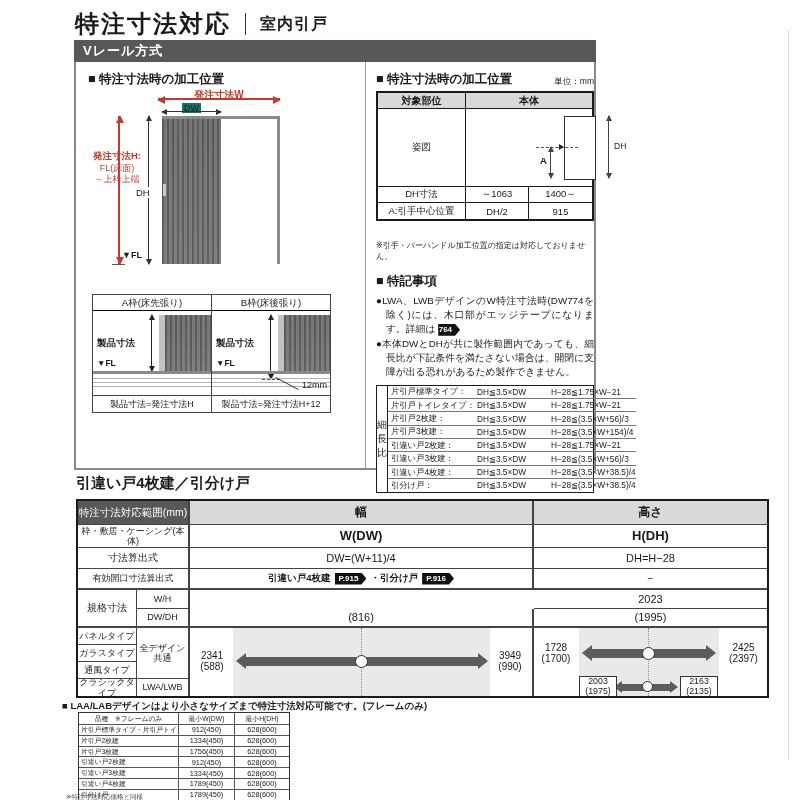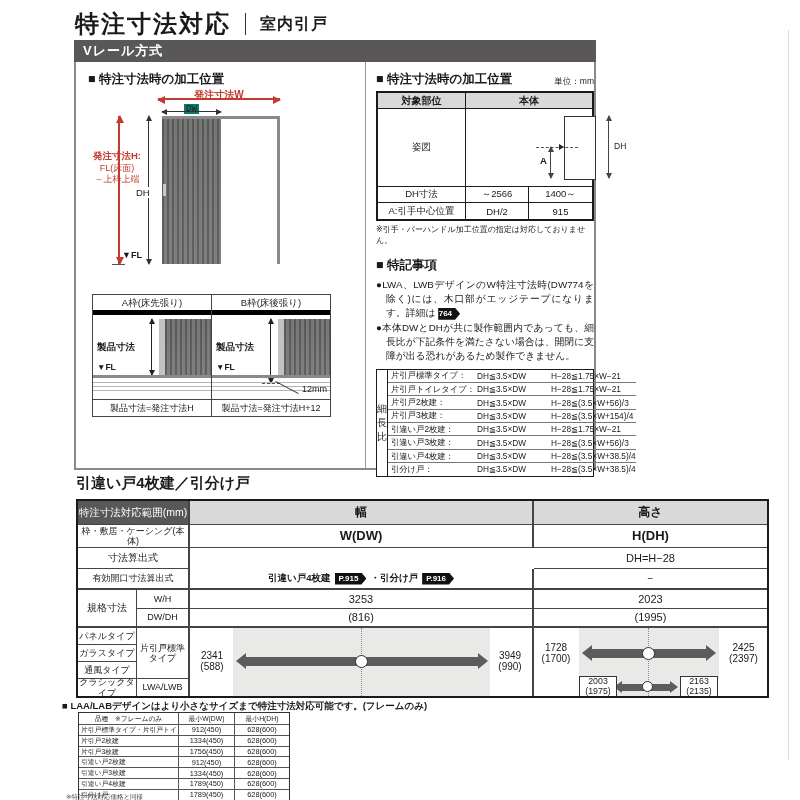--- a/index.html
+++ b/index.html
@@ -36,50 +36,50 @@
   .dv.bh::before{left:-4px;border-left-width:4px;border-right-width:4px;border-bottom-width:8px;}
   .dv.bh::after{left:-4px;border-left-width:4px;border-right-width:4px;border-top-width:8px;}
   .dh0.bh::before{top:-4px;border-top-width:4px;border-bottom-width:4px;border-right-width:8px;}
   .dh0.bh::after{top:-4px;border-top-width:4px;border-bottom-width:4px;border-left-width:8px;}
   
   .orderfig{position:absolute;left:12px;top:30px;width:264px;height:200px;font-size:9px;}
   .door{background:repeating-linear-gradient(90deg,rgba(0,0,0,.20) 0 2px,rgba(255,255,255,.06) 2px 5px),linear-gradient(#6e6e6e,#787878);}
   .framebar{position:absolute;background:#8a8a8a;}
   .lblW{position:absolute;left:70px;top:-4px;width:122px;text-align:center;color:#c23b2e;font-size:10px;font-weight:bold;}
   .lblDW{position:absolute;left:74px;top:11px;width:59px;text-align:center;font-size:9px;}
-  .lblDW span{background:#0f766e;padding:0 2px;font-family:Liberation Mono, monospace;}
+  .lblDW span{background:#0f766e;padding:0 2px;}
   .lblH{position:absolute;left:0px;top:58px;width:58px;text-align:center;color:#c23b2e;line-height:1.3;}
   .lblH .b{font-weight:bold;font-size:9.5px;}
   .lblDH{position:absolute;left:47px;top:95px;background:#fff;font-size:9.5px;padding:0 1px;}
   .lblFL{position:absolute;left:34px;top:158px;font-size:9px;font-weight:bold;}
   
   .frames{position:absolute;left:16px;top:232px;width:238px;display:flex;}
   .fpanel{flex:1;border:1px solid #444;margin-right:-1px;background:#fff;}
-  .ftitle{height:15px;line-height:15px;text-align:center;font-size:9.5px;border-bottom:5px solid #000000;}
+  .ftitle{height:15px;line-height:15px;text-align:center;font-size:9.5px;border-bottom:1px solid #000000;}
   .fdiag{position:relative;height:84px;overflow:hidden;text-decoration:underline;}
   .fformula{height:16px;line-height:16px;text-align:center;font-size:9px;border-top:1px solid #444;}
   .floor{position:absolute;left:0;right:0;top:60px;height:3px;background:#8a8a8a;}
   .fline{position:absolute;left:0;right:0;height:1px;background:#b5b5b5;}
   .fprod{position:absolute;left:4px;top:26px;font-size:9.5px;font-weight:bold;}
   .ffl{position:absolute;left:4px;top:47px;font-size:8.5px;font-weight:bold;}
   .fdoor{position:absolute;left:72px;right:0;top:4px;height:56px;}
   .fjamb{position:absolute;left:66px;top:4px;width:6px;height:56px;background:#c2c2c2;}
   .leader{position:absolute;width:26px;height:1px;background:#333;transform:rotate(28deg);}
   .gap12{position:absolute;right:3px;top:69px;font-size:9px;}
   
   .mtable{display:grid;grid-template-columns:88px 1fr 1fr;grid-template-rows:16px 78px 16px 16px;border:2px solid #1a1a1a;margin-top:3px;background:#fff;}
   .mc{border-right:1px solid #1a1a1a;border-bottom:1px solid #1a1a1a;display:flex;align-items:center;justify-content:center;font-size:9.5px;}
   .mc.hd{background:#d9d9d9;font-weight:bold;font-size:10px;}
   .mc.noR{border-right:none;}
   .mc.noB{border-bottom:none;}
   .mfig{position:relative;}
   .mdoor{position:absolute;left:98px;top:7px;width:30px;height:62px;border:1.5px solid #333;background:#fff;}
   .dash{position:absolute;border-top:1px dashed #555;height:0;}
   .tri{position:absolute;width:0;height:0;border-top:3px solid transparent;border-bottom:3px solid transparent;border-left:5px solid #222;}
-  .mnote{font-size:8px;margin-top:3px;}
+  .mnote{font-size:8px;margin-top:19px;}
   .mt2{margin-top:11px;}
   .bullets{margin-top:4px;}
   .bullet{font-size:9.8px;line-height:1.42;padding-left:10px;text-indent:-10px;text-align:justify;margin-bottom:1px;}
   .pb{display:inline-block;background:#111;color:#fff;font-weight:bold;font-size:8px;line-height:10px;padding:1px 8px 1px 4px;clip-path:polygon(0 0,calc(100% - 5px) 0,100% 50%,calc(100% - 5px) 100%,0 100%);}
   
   .stable{display:flex;border:1.5px solid #1a1a1a;margin-top:6px;background:#fff;}
   .slabel{width:62px;border-right:1px solid #1a1a1a;display:flex;align-items:center;justify-content:center;font-size:10px;}
   .srows{flex:1;}
   .srow{display:flex;height:12.4px;align-items:center;border-bottom:1px solid #777;font-size:8.3px;white-space:nowrap;overflow:hidden;}
   .srow:last-child{border-bottom:none;}
@@ -215,21 +215,21 @@
           <div class="mc noR mfig" style="grid-column:2/4;">
             <span class="mdoor"></span>
             <span class="dv" style="left:142px;top:7px;height:62px;color:#444;"></span>
             <span style="position:absolute;left:148px;top:32px;font-size:8.5px;">DH</span>
             <span class="dash" style="left:70px;top:38px;width:42px;"></span>
             <span class="tri" style="left:93px;top:35px;"></span>
             <span class="dv" style="left:84px;top:38px;height:31px;color:#444;"></span>
             <span style="position:absolute;left:74px;top:46px;font-size:9.5px;font-weight:bold;">A</span>
           </div>
           <div class="mc">DH寸法</div>
-          <div class="mc">～2566</div>
+          <div class="mc">～1063</div>
           <div class="mc noR">1400～</div>
           <div class="mc noB">A:引手中心位置</div>
           <div class="mc noB">DH/2</div>
           <div class="mc noR noB">915</div>
         </div>
         <div class="mnote">※引手・バーハンドル加工位置の指定は対応しておりません。</div>
 
         <div class="shead mt2">■ 特記事項</div>
         <div class="bullets">
           <div class="bullet"><span>●LWA、LWBデザインのW特注寸法時(DW774を除く)には、木口部がエッジテープになります。詳細は</span> <span class="pb">P.764</span></div>
@@ -290,46 +290,46 @@
   <div class="bigtable">
     <div class="bc dark r2" style="grid-column:1/3;grid-row:1;">特注寸法対応範囲(mm)</div>
     <div class="bc hd r2" style="grid-column:3;grid-row:1;">幅</div>
     <div class="bc hd noR" style="grid-column:4;grid-row:1;">高さ</div>
 
     <div class="bc r2 f9" style="grid-column:1/3;grid-row:2;">枠・敷居・ケーシング(本体)</div>
     <div class="bc big r2" style="grid-column:3;grid-row:2;">W(DW)</div>
     <div class="bc big noR" style="grid-column:4;grid-row:2;">H(DH)</div>
 
     <div class="bc r2" style="grid-column:1/3;grid-row:3;">寸法算出式</div>
+    <div class="bc f11 r2" style="grid-column:3;grid-row:3;">DW=(W+11)/4</div>
     <div class="bc f11 noR" style="grid-column:4;grid-row:3;">DH=H−28</div>
 
     <div class="bc r2 bb2 f9" style="grid-column:1/3;grid-row:4;">有効開口寸法算出式</div>
     <div class="bc r2 bb2" style="grid-column:3;grid-row:4;">
       <span class="openrow">
         <span>引違い戸4枚建</span>
         <span class="pb">P.915</span>
         <span>・引分け戸</span>
         <span class="pb">P.916</span>
       </span>
     </div>
     <div class="bc noR bb2" style="grid-column:4;grid-row:4;">−</div>
 
     <div class="bc bb2" style="grid-column:1;grid-row:5/7;">規格寸法</div>
     <div class="bc r2 f9" style="grid-column:2;grid-row:5;">W/H</div>
-    <div class="bc f11 r2" style="grid-column:3;grid-row:5;">3253</div>
     <div class="bc f11 noR" style="grid-column:4;grid-row:5;">2023</div>
     <div class="bc r2 bb2 f9" style="grid-column:2;grid-row:6;">DW/DH</div>
     <div class="bc f11 r2 bb2" style="grid-column:3;grid-row:6;">(816)</div>
     <div class="bc f11 noR bb2" style="grid-column:4;grid-row:6;">(1995)</div>
 
     <div class="bc f9" style="grid-column:1;grid-row:7;">パネルタイプ</div>
     <div class="bc f9" style="grid-column:1;grid-row:8;">ガラスタイプ</div>
     <div class="bc f9" style="grid-column:1;grid-row:9;">通風タイプ</div>
     <div class="bc f9 noB" style="grid-column:1;grid-row:10;">クラシックタイプ</div>
-    <div class="bc r2 f9" style="grid-column:2;grid-row:7/10;">片引戸標準タイプ</div>
+    <div class="bc r2 f9" style="grid-column:2;grid-row:7/10;">全デザイン共通</div>
     <div class="bc r2 f9 noB" style="grid-column:2;grid-row:10;">LWA/LWB</div>
 
     <div class="bc r2 noB figcell" style="grid-column:3;grid-row:7/11;">
       <span class="band" style="left:43px;top:0;bottom:0;width:257px;"></span>
       <span class="dot" style="left:171px;top:0;bottom:0;"></span>
       <span class="fat" style="left:56px;top:29px;width:232px;"></span>
       <span class="knob" style="left:165px;top:27px;"></span>
       <span class="rng" style="left:2px;top:22px;width:40px;"><span>2341</span><br><span>(588)</span></span>
       <span class="rng" style="right:2px;top:22px;width:40px;"><span>3949</span><br><span>(990)</span></span>
     </div>

